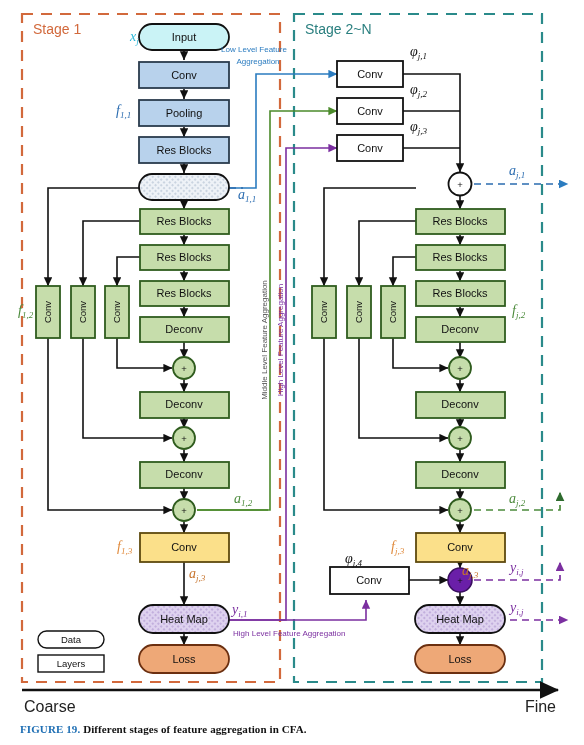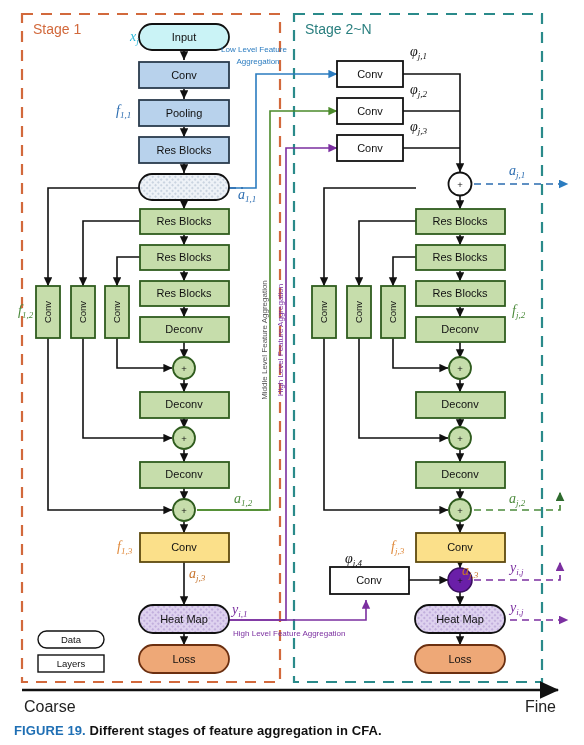--- a/index.html
+++ b/index.html
@@ -4,21 +4,21 @@
 <style>
   html,body{margin:0;padding:0;background:#ffffff;}
   body{width:584px;height:745px;position:relative;font-family:"Liberation Sans",sans-serif;}
   #root{position:relative;width:584px;height:745px;overflow:hidden;background:#fff;}
   svg#canvas{position:absolute;left:0;top:0;width:584px;height:745px;}
   .nodeText{font-family:"Liberation Sans",sans-serif;font-size:11px;fill:#111;text-anchor:middle;dominant-baseline:middle;}
   .nodeTextSm{font-family:"Liberation Sans",sans-serif;font-size:9.5px;fill:#111;text-anchor:middle;dominant-baseline:middle;}
   .stageLbl{font-family:"Liberation Sans",sans-serif;font-size:14px;dominant-baseline:middle;}
   .mathLbl{font-family:"Liberation Serif",serif;font-style:italic;font-size:14px;dominant-baseline:middle;}
   .aggLbl{font-family:"Liberation Sans",sans-serif;font-size:8px;dominant-baseline:middle;}
-  .caption{position:absolute;left:14px;top:723px;font-family:Liberation Sans, sans-serif;font-size:13px;font-weight:bold;color:#111;letter-spacing:0.1px;}
+  .caption{position:absolute;left:20px;top:723px;font-family:Liberation Serif, serif;font-size:11px;font-weight:bold;color:#111;letter-spacing:0.1px;}
   .caption .fig{color:#1f6fb4;}
   .axisLbl{font-family:"Liberation Sans",sans-serif;font-size:16px;fill:#222;}
 </style>
 </head>
 <body>
 
 <div id="root">
 <svg id="canvas" viewBox="0 0 584 745">
   <defs>
     <marker id="ah" markerWidth="7" markerHeight="7" refX="5.4" refY="2.6" orient="auto">

